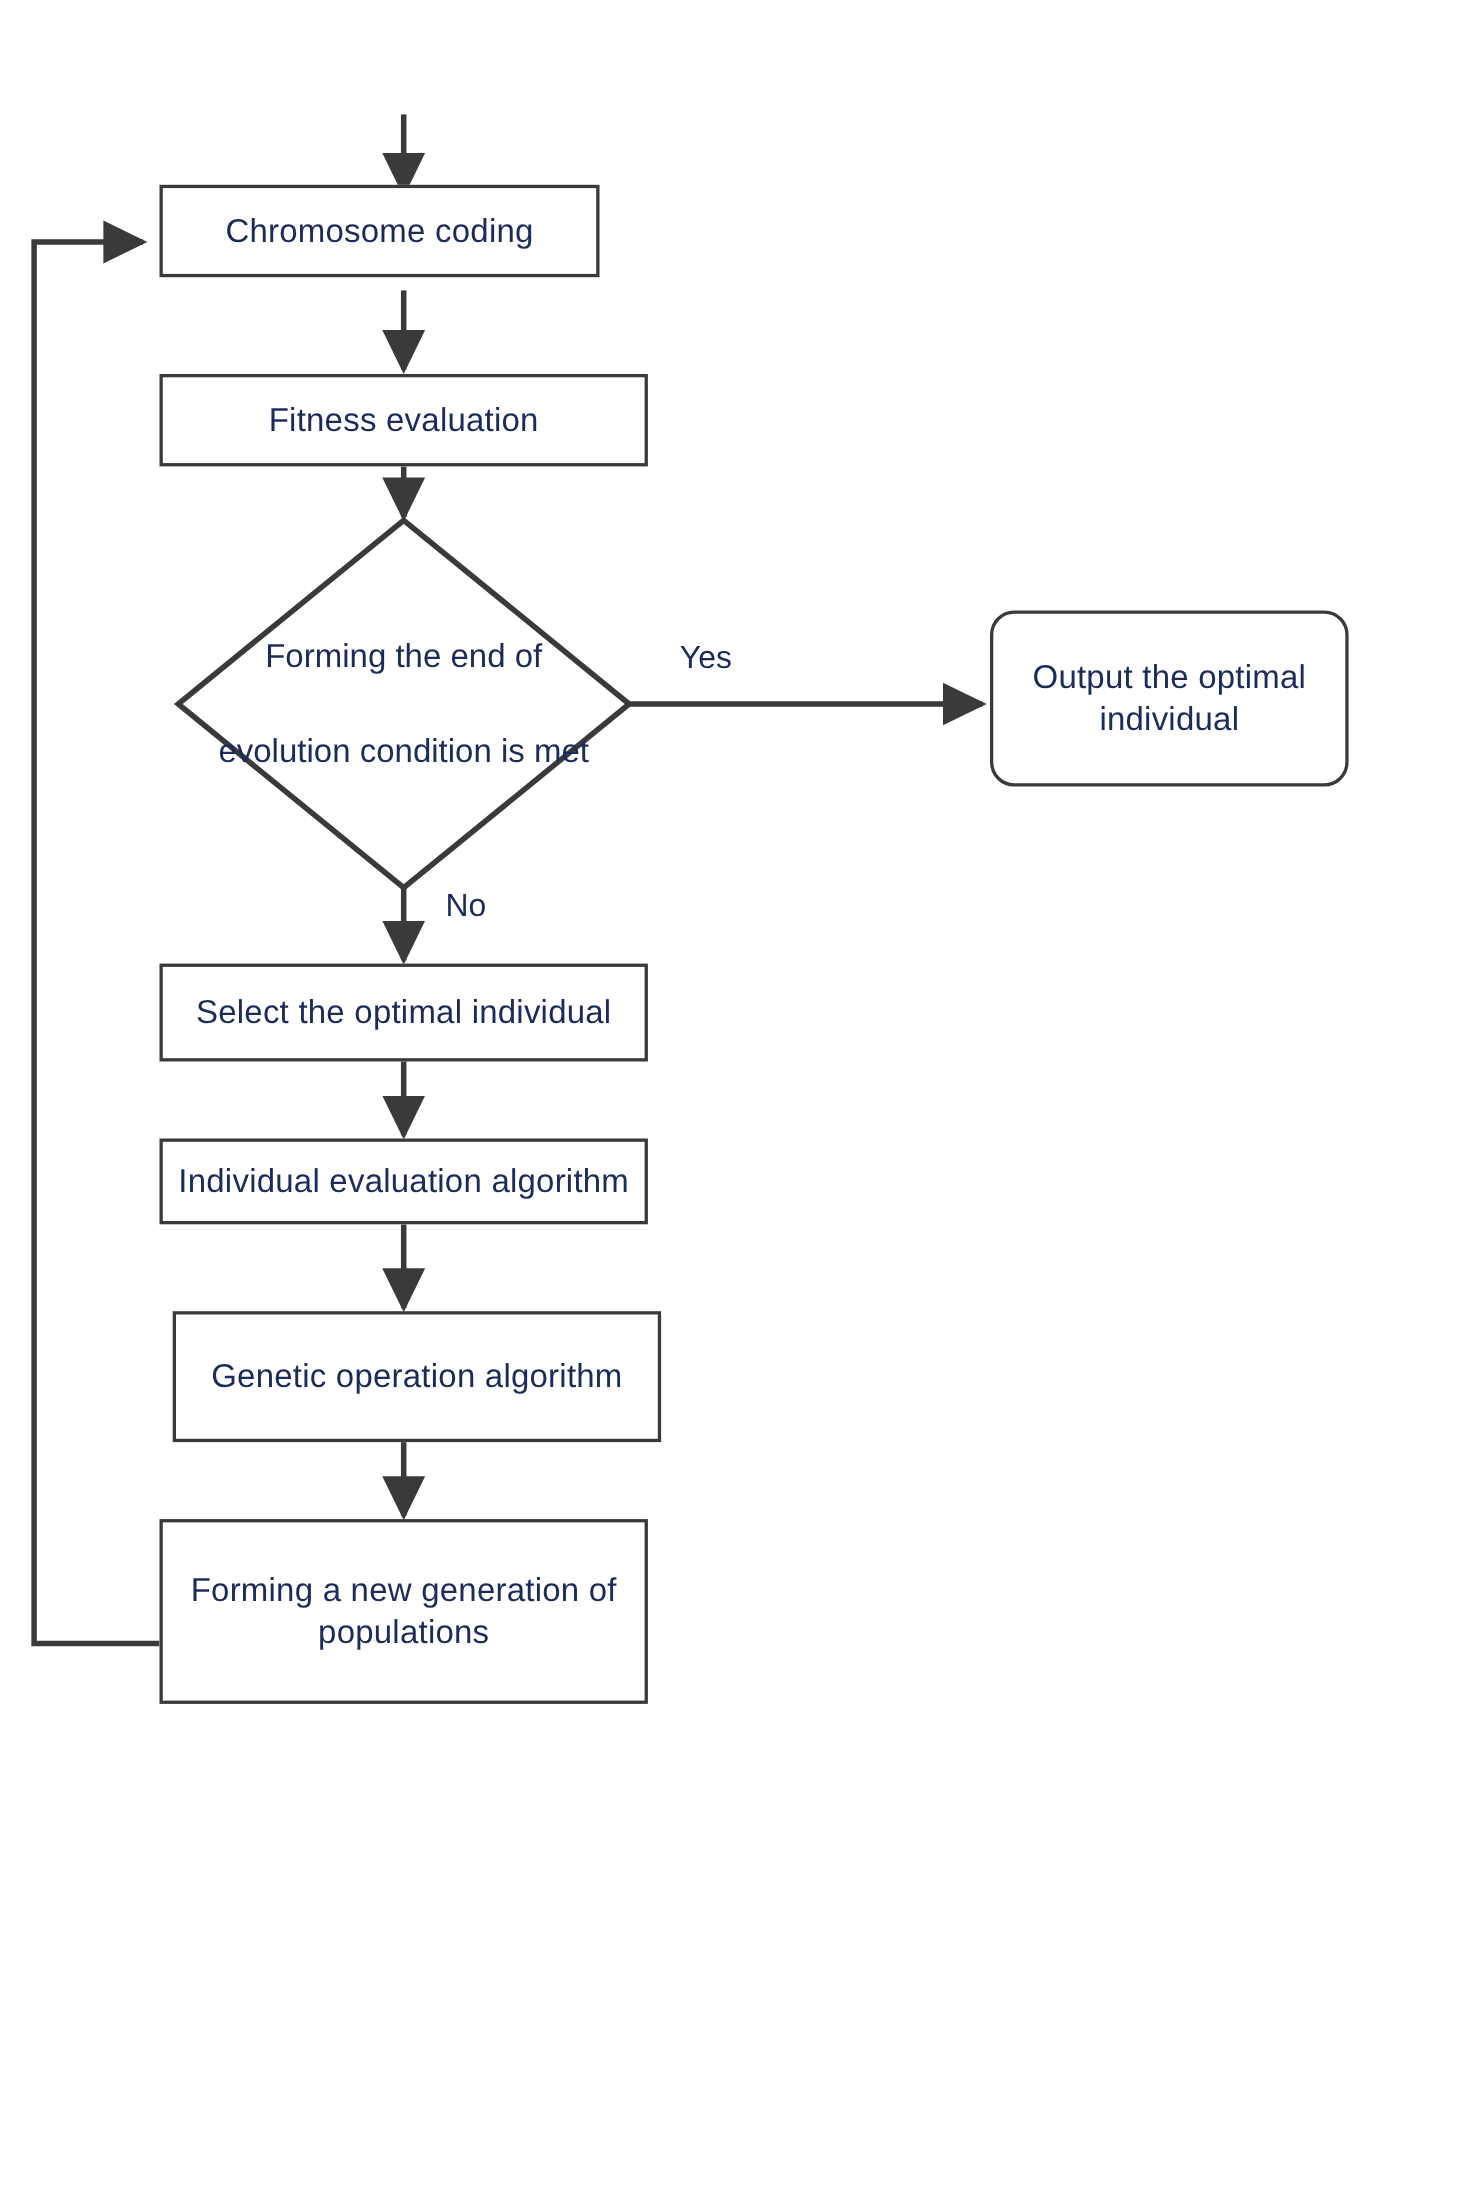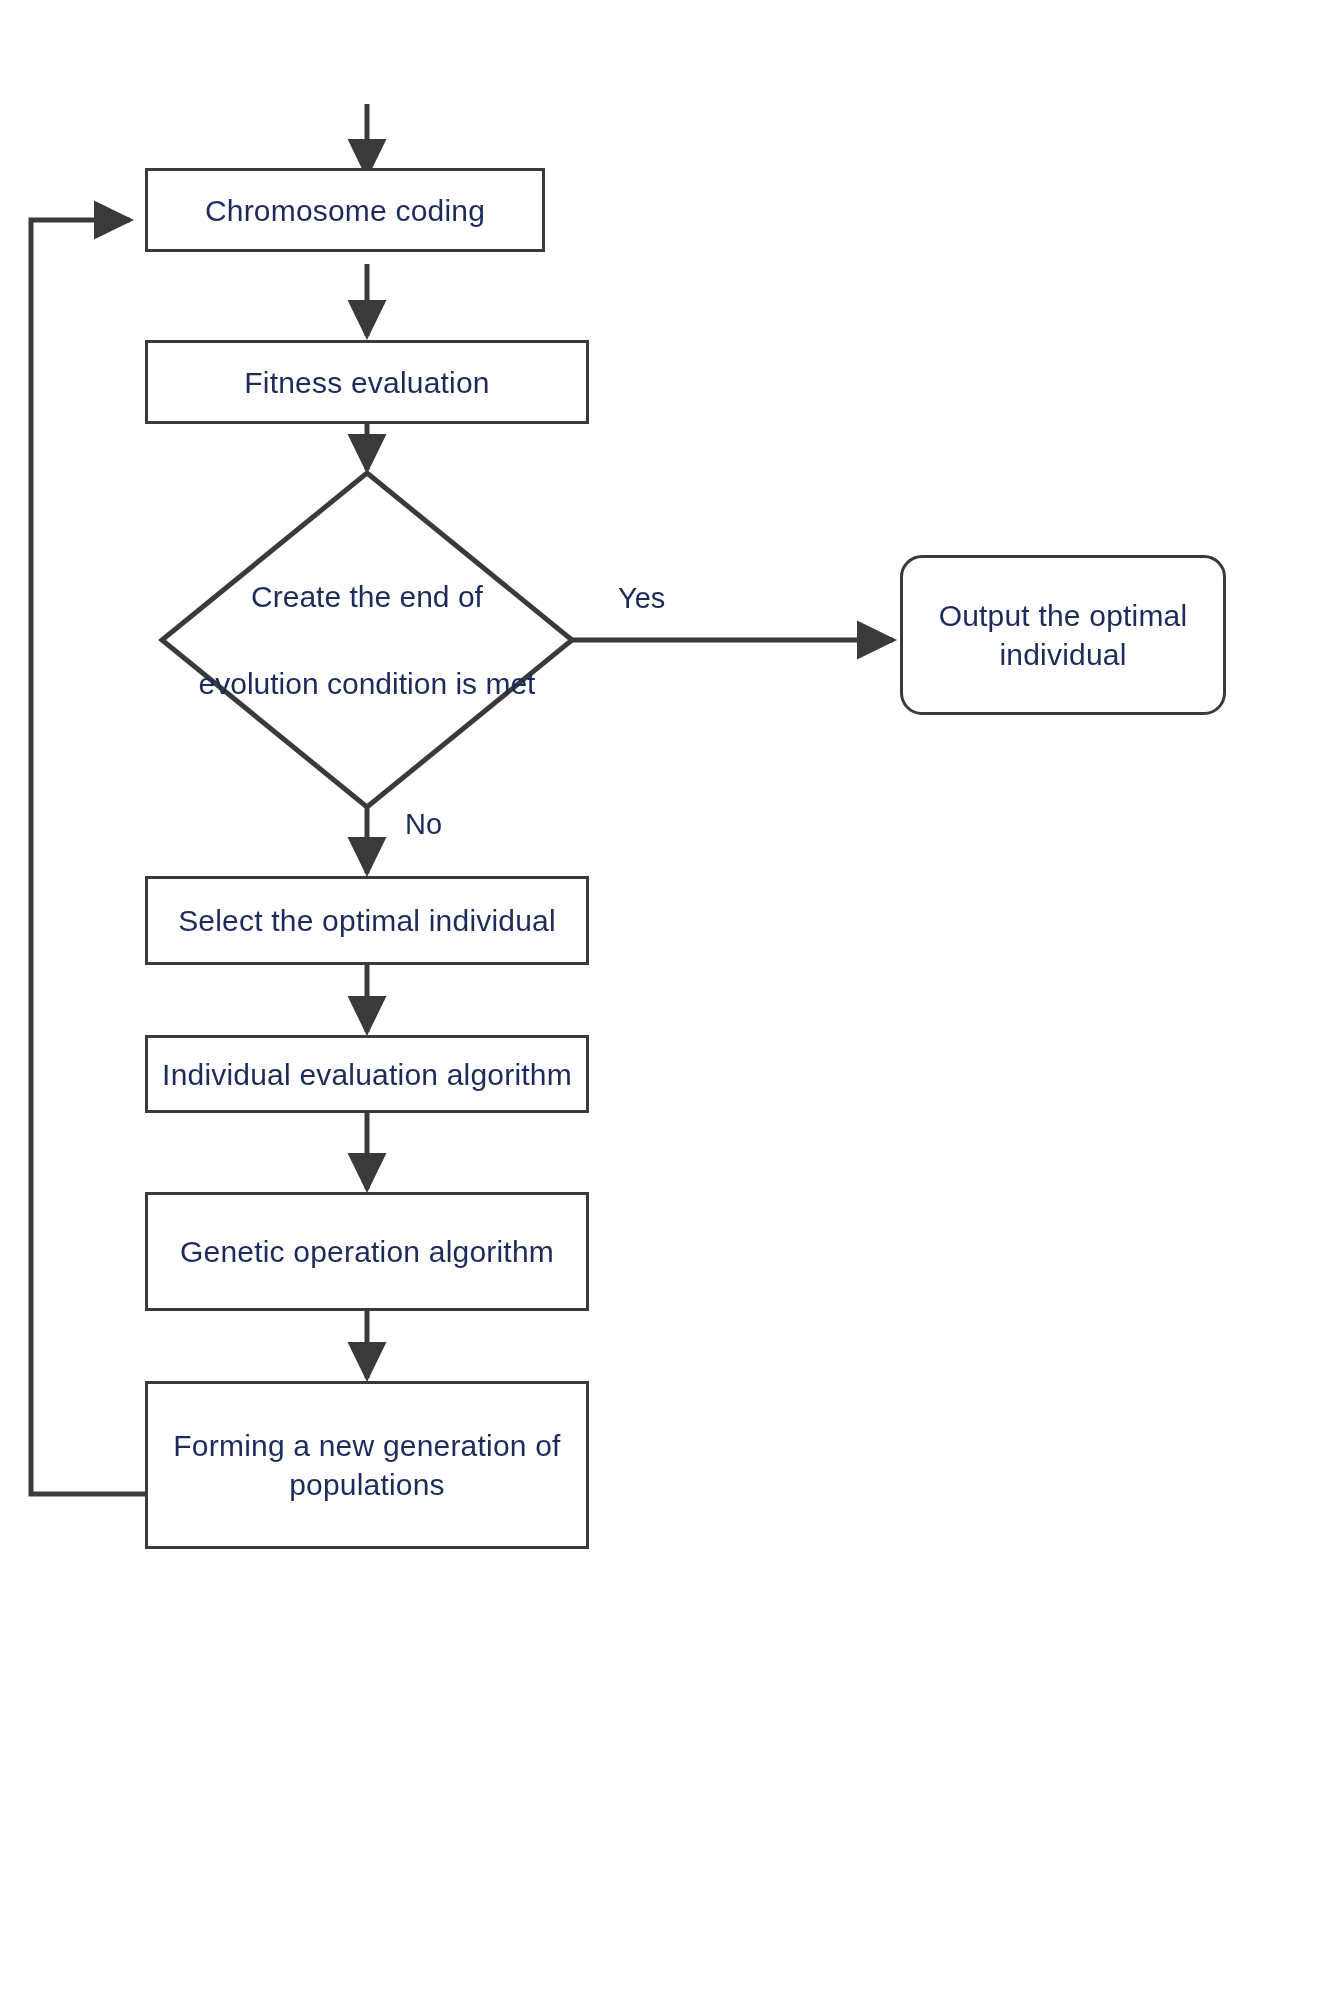--- a/index.html
+++ b/index.html
@@ -111,21 +111,21 @@
     <span>Chromosome coding</span>
   </div>
 
   <div class="node" style="left:145px; top:340px; width:444px; height:84px;">
     <span>Fitness evaluation</span>
   </div>
 
   <div class="diamond-wrap" style="left:162px; top:473px; width:410px; height:334px;">
     <div class="diamond-label">
       <span>
-        <span>Create the end of</span><br>
+        <span>Forming the end of</span><br>
         <span>evolution condition is met</span>
       </span>
     </div>
   </div>
 
   <div class="edge-label" style="left:618px; top:582px;">
     <span>Yes</span>
   </div>
 
   <div class="edge-label" style="left:405px; top:808px;">
@@ -140,21 +140,21 @@
   </div>
 
   <div class="node" style="left:145px; top:876px; width:444px; height:89px;">
     <span>Select the optimal individual</span>
   </div>
 
   <div class="node" style="left:145px; top:1035px; width:444px; height:78px;">
     <span>Individual evaluation algorithm</span>
   </div>
 
-  <div class="node" style="left:145px; top:1192px; width:444px; height:119px;">
+  <div class="node" style="left:157px; top:1192px; width:444px; height:119px;">
     <span>Genetic operation algorithm</span>
   </div>
 
   <div class="node" style="left:145px; top:1381px; width:444px; height:168px;">
     <span>
       <span>Forming a new generation of</span><br>
       <span>populations</span>
     </span>
   </div>
 

